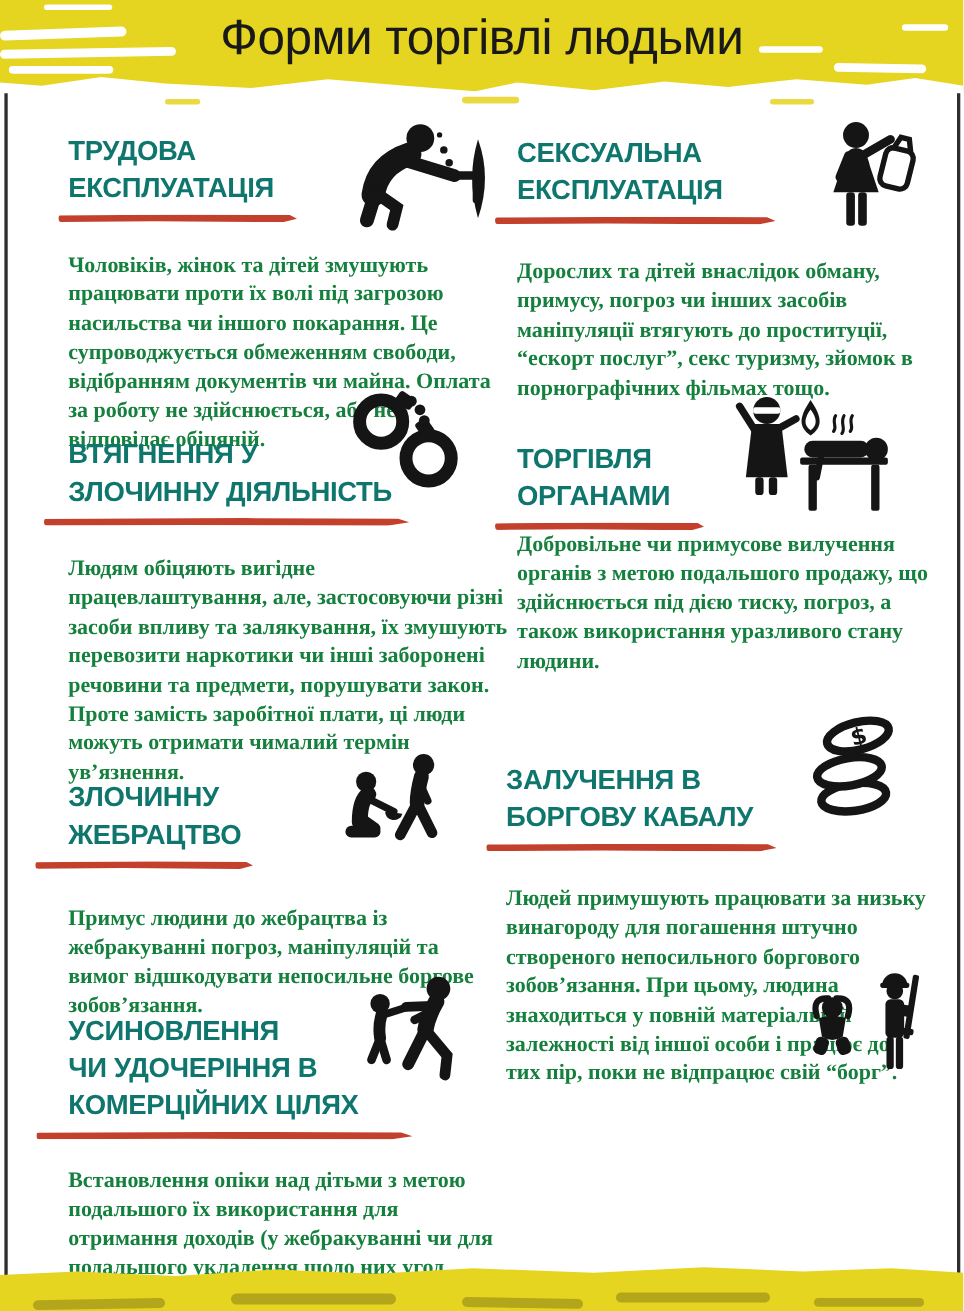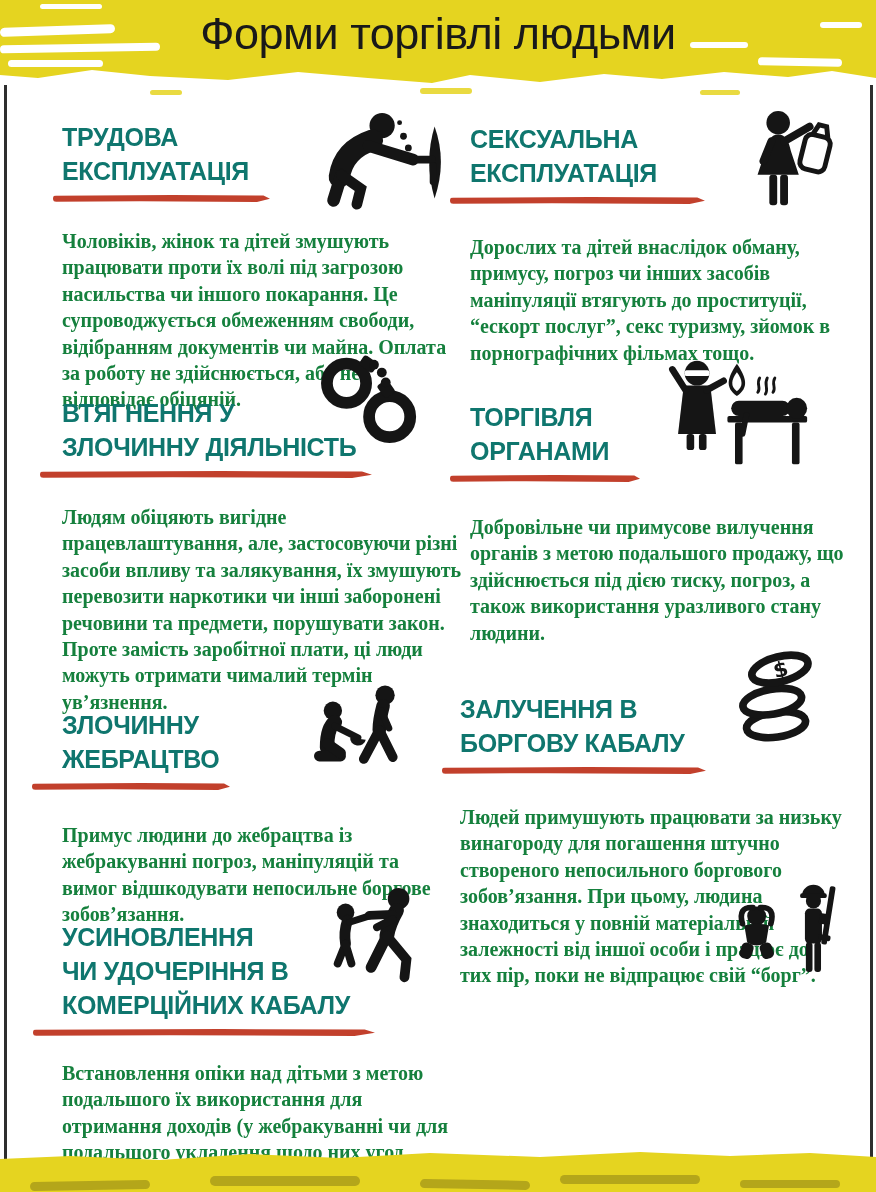--- a/index.html
+++ b/index.html
@@ -40,21 +40,21 @@
   }
   .icon{position:absolute;}
   .icon svg{display:block;width:100%;height:100%;}
   .ink{fill:#151515;}
   .ink-stroke{fill:none;stroke:#151515;stroke-linecap:round;}
 
   
   .s1{left:62px;top:120px;width:392px;}   .s1 .rule{width:217px;margin-left:-9px;}  .s1 .body{margin-top:26px;}
   .s2{left:470px;top:122px;width:382px;}  .s2 .rule{width:255px;margin-left:-20px;} .s2 .body{margin-top:30px;}
   .s3{left:62px;top:396px;width:400px;}   .s3 .rule{width:332px;margin-left:-22px;} .s3 .body{margin-top:26px;}
-  .s4{left:470px;top:400px;width:382px;}  .s4 .rule{width:190px;margin-left:-20px;} .s4 .body{margin-top:32px;}
+  .s4{left:470px;top:400px;width:382px;}  .s4 .rule{width:190px;margin-left:-20px;} .s4 .body{}
   .s5{left:62px;top:708px;width:392px;}   .s5 .rule{width:198px;margin-left:-30px;} .s5 .body{margin-top:32px;}
   .s6{left:460px;top:660px;width:382px;margin-top:32px;}  .s6 .rule{width:264px;margin-left:-18px;} .s6 .body{margin-top:30px;}
   .s7{left:62px;top:920px;width:400px;}   .s7 .rule{width:342px;margin-left:-29px;} .s7 .body{margin-top:24px;}
   .s8{left:470px;top:952px;width:390px;}  .s8 .rule{width:345px;margin-left:-15px;} .s8 .body{margin-top:28px;}
 
   .icon-1{left:318px;top:110px;width:136px;height:104px;}
   .icon-2{left:738px;top:110px;width:100px;height:110px;}
   .icon-3{left:316px;top:350px;width:112px;height:98px;}
   .icon-4{left:658px;top:358px;width:154px;height:112px;}
   .icon-5{left:300px;top:680px;width:116px;height:100px;}
@@ -216,21 +216,21 @@
       <g transform="rotate(-14 50 30)">
         <ellipse cx="50" cy="30" rx="30" ry="13" fill="#ffffff" stroke="#151515" stroke-width="8"></ellipse>
         <text x="43" y="38" font-family="DejaVu Sans, sans-serif" font-size="22" font-weight="bold" fill="#151515">$</text>
       </g>
     </svg>
   </div>
 
   <div class="section s7">
     <h2 class="heading">УСИНОВЛЕННЯ
 ЧИ УДОЧЕРІННЯ В
-КОМЕРЦІЙНИХ КАБАЛУ</h2>
+КОМЕРЦІЙНИХ ЦІЛЯХ</h2>
     <div class="rule"></div>
     <p class="body">Встановлення опіки над дітьми з метою подальшого їх використання для отримання доходів (у жебракуванні чи для подальшого укладення щодо них угод, пов’язаних з передачею права власності).</p>
   </div>
   <div class="icon icon-7">
     <svg viewBox="0 0 112 100">
       <circle class="ink" cx="26" cy="26" r="9"></circle>
       <path class="ink-stroke" d="M28,34 Q24,46 26,58" stroke-width="11"></path>
       <path class="ink-stroke" d="M26,58 L18,78" stroke-width="8"></path>
       <path class="ink-stroke" d="M26,58 L32,78" stroke-width="8"></path>
       <path class="ink-stroke" d="M30,36 L52,29" stroke-width="7"></path>

